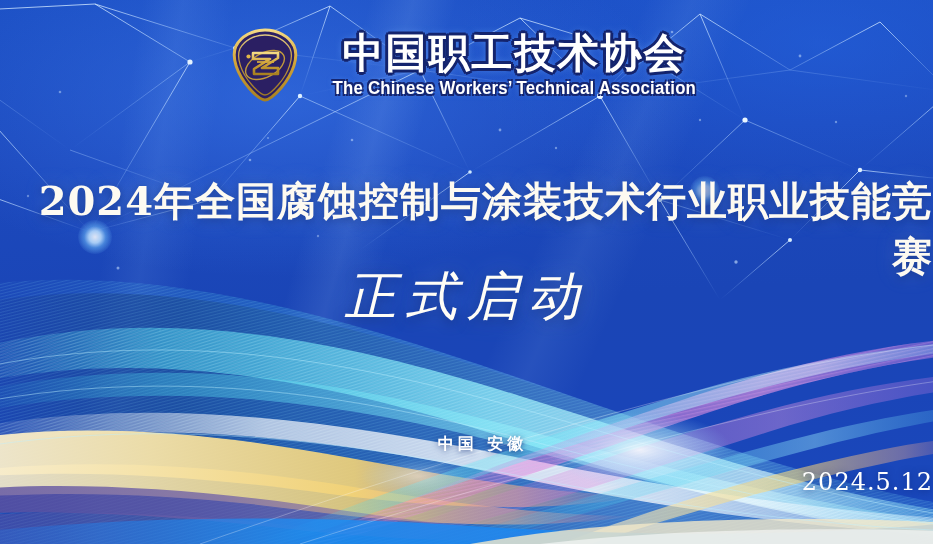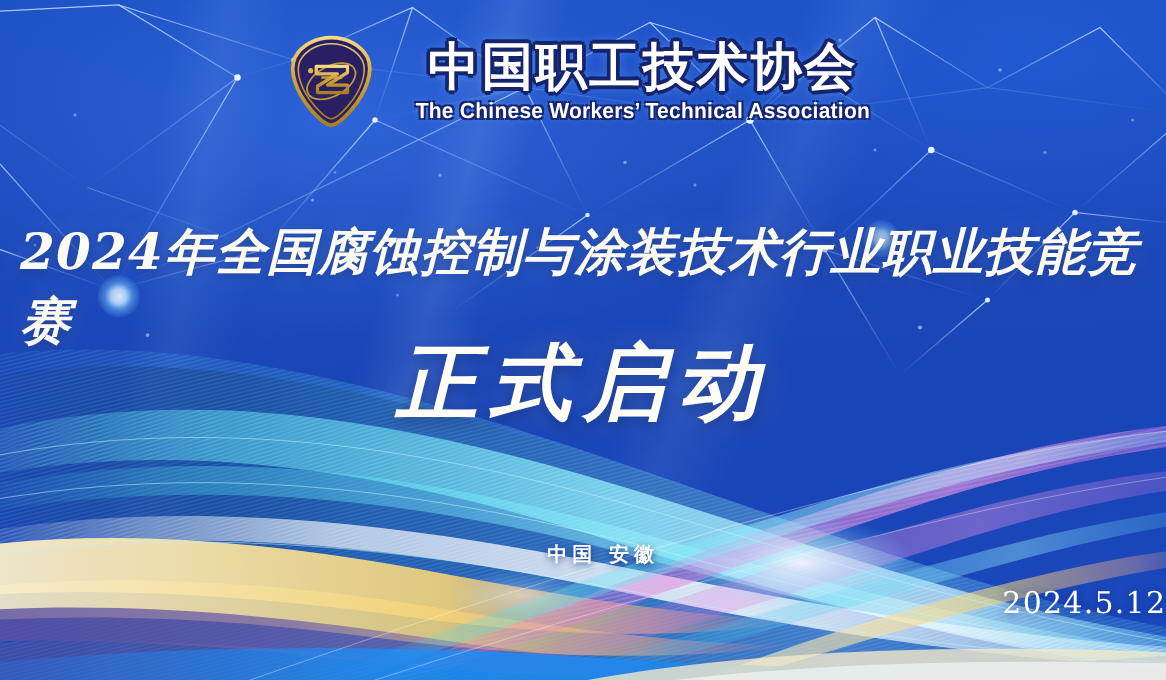--- a/index.html
+++ b/index.html
@@ -56,32 +56,32 @@
     font-size:17.5px;font-weight:bold;color:#ffffff;letter-spacing:.2px;
     transform:scaleX(.96);
     font-family:"Liberation Sans","DejaVu Sans",sans-serif;
     text-shadow:
       -1.6px -1.6px 0 #15256f, 1.6px -1.6px 0 #15256f, -1.6px 1.6px 0 #15256f, 1.6px 1.6px 0 #15256f,
       0 0 7px rgba(110,175,255,.7);
   }
 
   
   .headline{
-    position:absolute;left:16px;right:0;top:174px;text-align:left;
+    position:absolute;left:0;right:0;top:174px;text-align:right;
     font-family:"DejaVu Serif","Liberation Serif",serif;
-    font-weight:bold;font-style:italic;
+    font-weight:bold;
     font-size:40px;letter-spacing:1px;color:#fdfaf1;
     text-shadow:0 2px 10px rgba(8,30,100,.55), 0 0 20px rgba(160,205,255,.30);
   }
 
   .subhead{
     position:absolute;left:0;right:0;top:262px;text-align:center;
     font-family:"DejaVu Serif","Liberation Serif",serif;
-    font-weight:bold;font-style:italic;
-    font-size:66px;letter-spacing:9px;color:#fffdf6;
+    font-weight:normal;font-style:italic;
+    font-size:52px;letter-spacing:9px;color:#fffdf6;
     text-shadow:0 3px 12px rgba(8,30,100,.6), 0 0 24px rgba(165,210,255,.32);
   }
 
   
   .place{
     position:absolute;left:0;right:0;top:434px;text-align:center;
     font-family:"DejaVu Serif","Liberation Serif",serif;
     font-weight:bold;font-size:16px;letter-spacing:4px;color:#ffffff;
     text-shadow:0 1px 6px rgba(10,35,110,.7);
     padding-left:32px;

